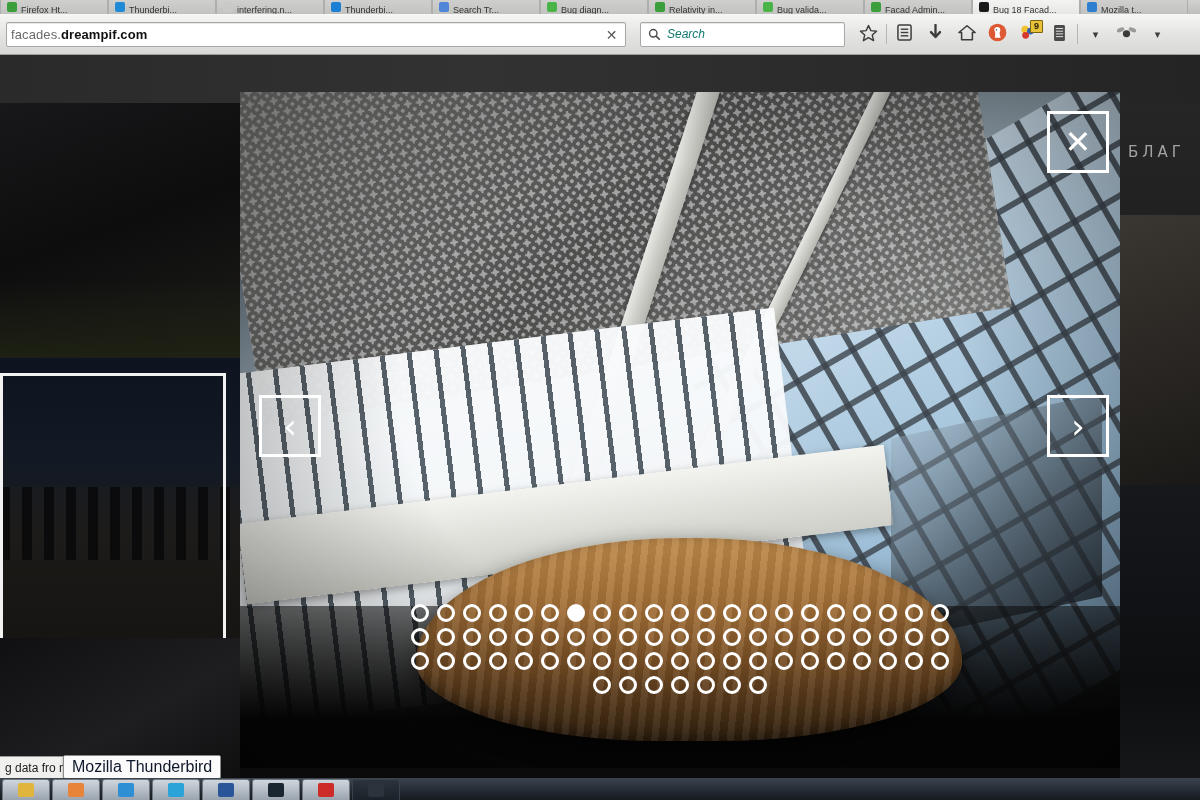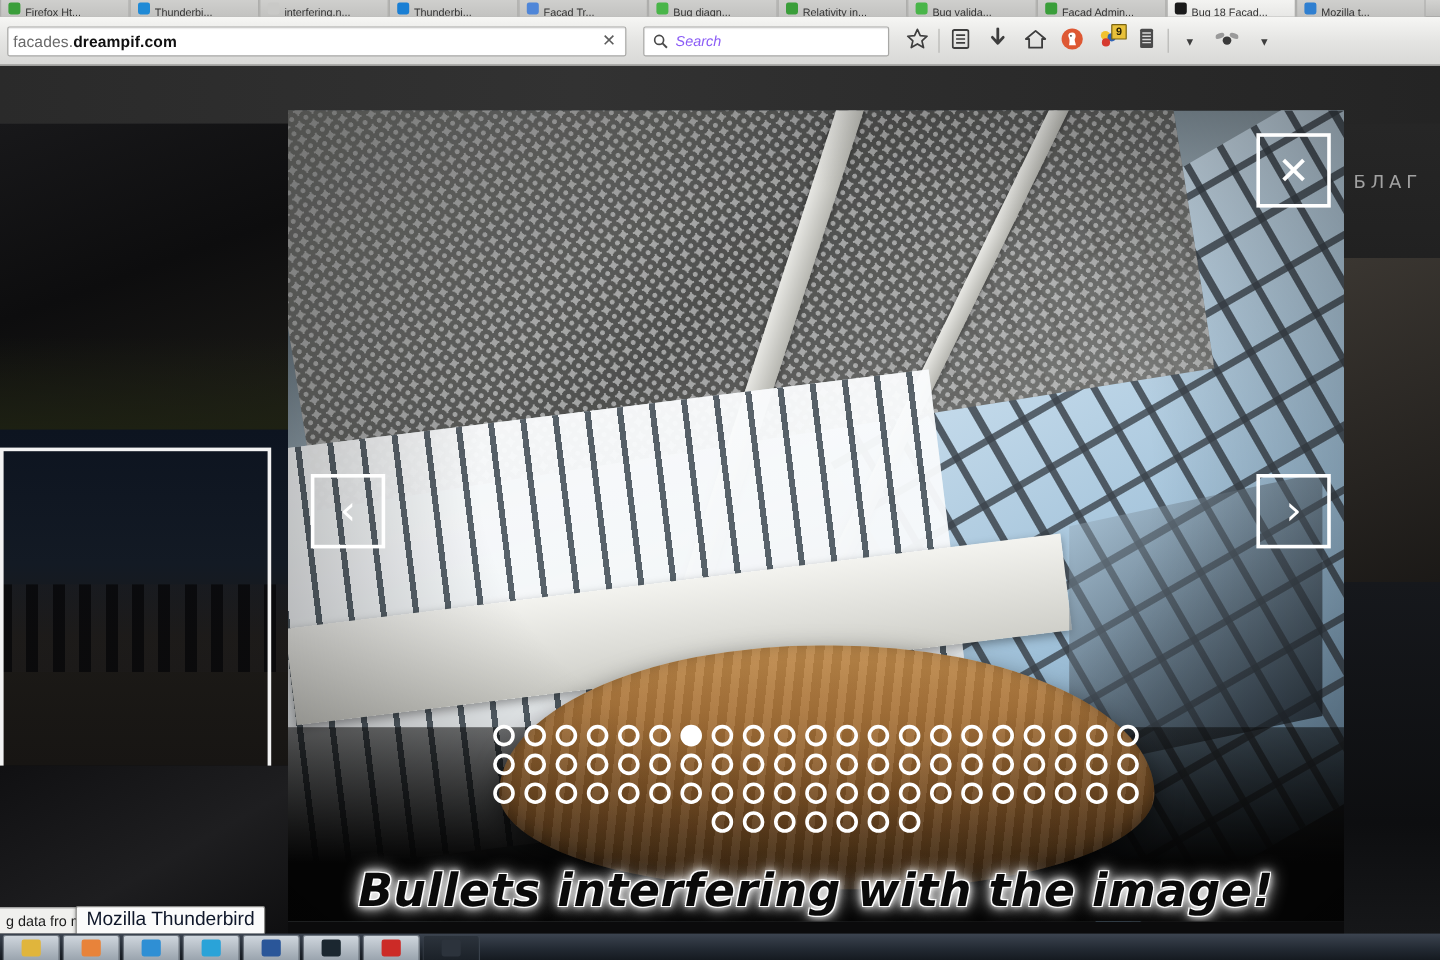--- a/index.html
+++ b/index.html
@@ -30,39 +30,39 @@
     line-height: 14px; margin-top: 5px;
   }
 
   .navbar {
     position: absolute; left: 0; top: 14px; width: 1200px; height: 41px;
     background: linear-gradient(#f6f6f4, #e3e3e1 55%, #d8d8d6);
     border-bottom: 1px solid #9e9e9c;
     display: flex; align-items: center; padding: 0 4px; gap: 0;
   }
   .urlbar {
-    position: relative; flex: 0 0 auto; width: 516px; height: 25px; margin-left: 2px;
+    position: relative; flex: 0 0 auto; width: 620px; height: 25px; margin-left: 2px;
     background: #fff; border: 1px solid #a8a8a6; border-radius: 2px;
     display: flex; align-items: center; padding: 0 4px;
     box-shadow: inset 0 1px 1px rgba(0,0,0,.10);
   }
   .urltext { font-size: 13px; color: #6a6a6a; white-space: nowrap; letter-spacing: .1px; }
   .urltext b { color: #101010; font-weight: bold; }
   .urlclear {
     position: absolute; right: 5px; top: 50%; transform: translateY(-50%);
     width: 17px; height: 17px; display: flex; align-items: center; justify-content: center;
     font-size: 14px; color: #5c5c5c; font-family: "DejaVu Sans", sans-serif; line-height: 1;
   }
   .searchbar {
     flex: 0 0 auto; width: 205px; height: 25px; margin-left: 14px;
     background: #fff; border: 1px solid #a8a8a6; border-radius: 2px;
     display: flex; align-items: center; gap: 6px; padding: 0 7px;
     box-shadow: inset 0 1px 1px rgba(0,0,0,.10);
   }
-  .searchph { font-size: 12px; color: #8b5cf6; font-style: italic; }
+  .searchph { font-size: 12px; color: #0f766e; font-style: italic; }
   .tbicons { display: flex; align-items: center; gap: 0; margin-left: 8px; }
   .tbtn {
     width: 31px; height: 30px; display: flex; align-items: center; justify-content: center;
     position: relative; flex: 0 0 auto;
   }
   .tsep { width: 1px; height: 20px; background: #b6b6b4; margin: 0 2px; flex: 0 0 auto; }
   .badge {
     position: absolute; right: 1px; top: 1px; min-width: 13px; height: 13px;
     background: #e8c13a; border: 1px solid #7a6410; color: #2a2205;
     font-size: 9px; font-weight: bold; line-height: 11px; text-align: center;
@@ -267,21 +267,21 @@
       <div class="tab">
         <span class="favicon" style="background: rgb(201, 201, 199);"></span>
         <span class="tlabel">interfering.n...</span>
       </div>
       <div class="tab">
         <span class="favicon" style="background: rgb(26, 127, 212);"></span>
         <span class="tlabel">Thunderbi...</span>
       </div>
       <div class="tab">
         <span class="favicon" style="background: rgb(79, 134, 216);"></span>
-        <span class="tlabel">Facad Tr...</span>
+        <span class="tlabel">Search Tr...</span>
       </div>
       <div class="tab">
         <span class="favicon" style="background: rgb(73, 181, 73);"></span>
         <span class="tlabel">Bug diagn...</span>
       </div>
       <div class="tab">
         <span class="favicon" style="background: rgb(58, 158, 58);"></span>
         <span class="tlabel">Relativity in...</span>
       </div>
       <div class="tab">
@@ -504,21 +504,20 @@
           <span class="dot"></span>
           <span class="dot"></span>
           <span class="dot"></span>
           <span class="dot"></span>
           <span class="dot"></span>
           <span class="dot"></span>
           <span class="dot"></span>
         </div>
       </div>
 
-    <div class="caption">Bullets interfering with the image!</div>
   </div>
 
   <div class="statusbar">
     <span class="statustext">g data fro              m...</span>
   </div>
   <div class="tooltip">
     <span class="tooltiptext">Mozilla Thunderbird</span>
   </div>
   <div class="taskbar" id="taskbar">
       <div class="taskitem">

